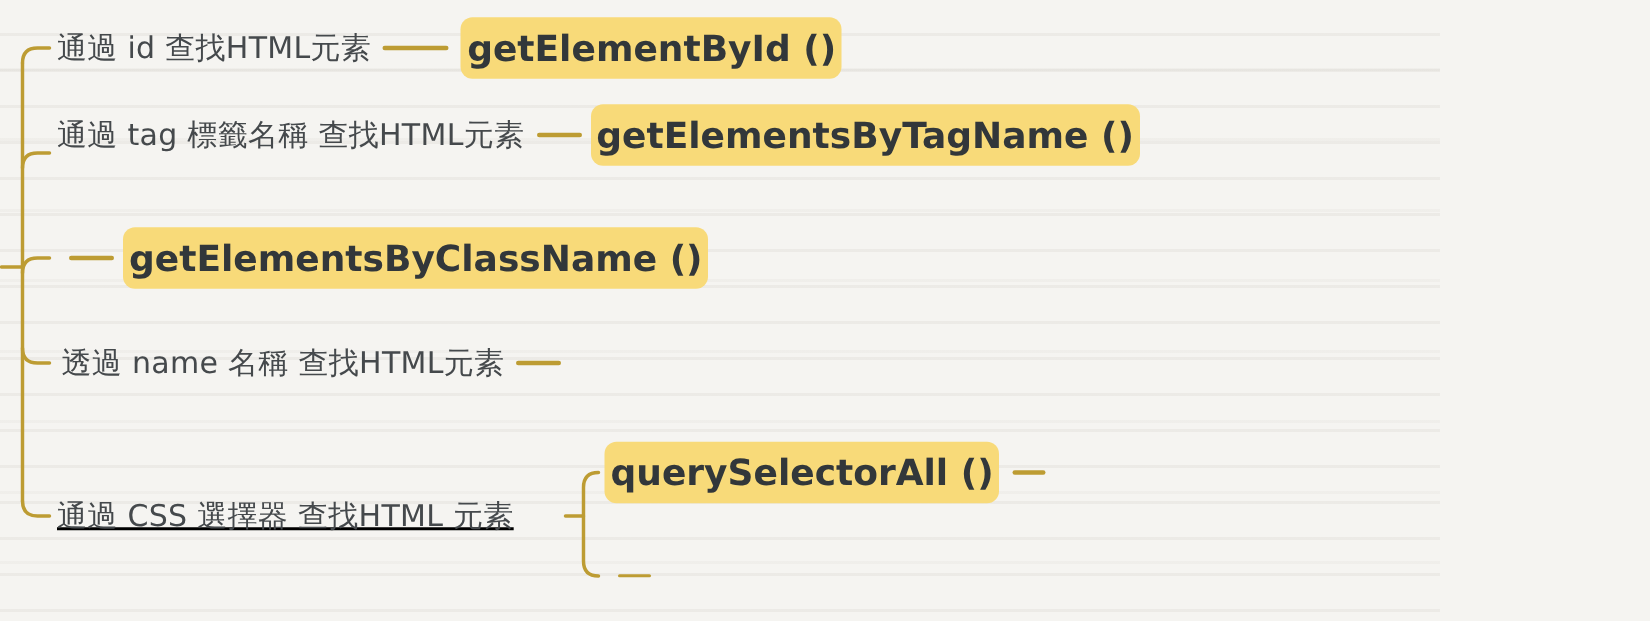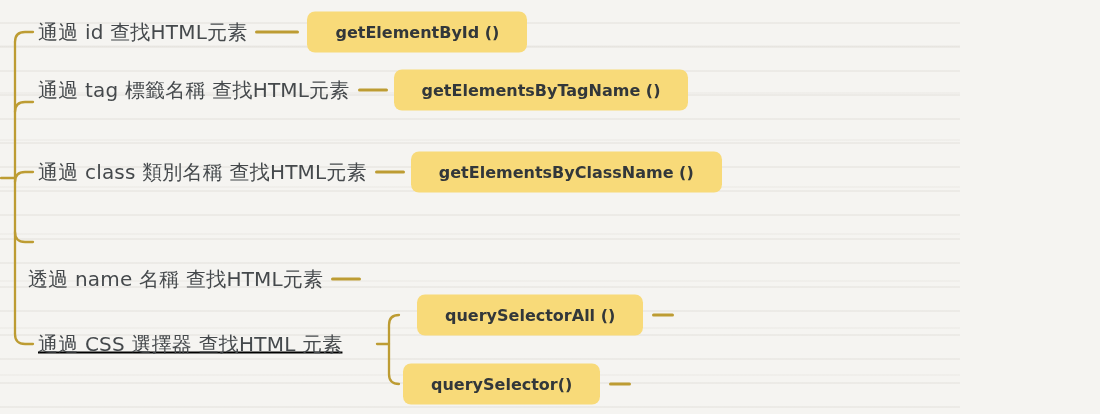--- a/index.html
+++ b/index.html
@@ -24,25 +24,25 @@
   }
   .label{
     font-size:20px;
     color:#45494c;
     letter-spacing:0.2px;
   }
   .chip{
     background:#f8da79;
     color:#32373a;
     font-weight:600;
-    font-size:16px;
+    font-size:24px;
     height:41px;
     display:inline-flex;
     align-items:center;
-    padding:0 28px;
+    padding:0 4px;
     border-radius:8px;
   }
   .desc{
     font-size:20px;
     color:#45494c;
     letter-spacing:0.2px;
   }
   .dash{
     display:inline-block;
     height:2.4px;
@@ -77,37 +77,35 @@
     <span class="chip">getElementById ()</span>
   </div>
 
   <div class="row" style="left:38px;top:90px;">
     <span class="label">通過 tag 標籤名稱 查找HTML元素</span>
     <span class="dash w30"></span>
     <span class="chip">getElementsByTagName ()</span>
   </div>
 
   <div class="row" style="left:38px;top:172px;">
-    <span class="label">通過 class 類別名稱 查找HTML元素</span>
     <span class="dash w30"></span>
     <span class="chip">getElementsByClassName ()</span>
   </div>
 
-  <div class="row" style="left:28px;top:242px;margin-top:37px;">
+  <div class="row" style="left:41px;top:242px;">
     <span class="label">透過 name 名稱 查找HTML元素</span>
     <span class="dash w30"></span>
   </div>
 
   <div class="row" style="left:38px;top:344px;text-decoration:underline;">
     <span class="label">通過 CSS 選擇器 查找HTML 元素</span>
   </div>
 
-  <div class="row" style="left:417px;top:315px;">
+  <div class="row" style="left:403px;top:315px;">
     <span class="chip">querySelectorAll ()</span>
     <span class="dash w22"></span>
   </div>
 
   <div class="row" style="left:403px;top:384px;">
-    <span class="chip">querySelector()</span>
     <span class="dash w22"></span>
   </div>
 
 </div>
 
 </body></html>

